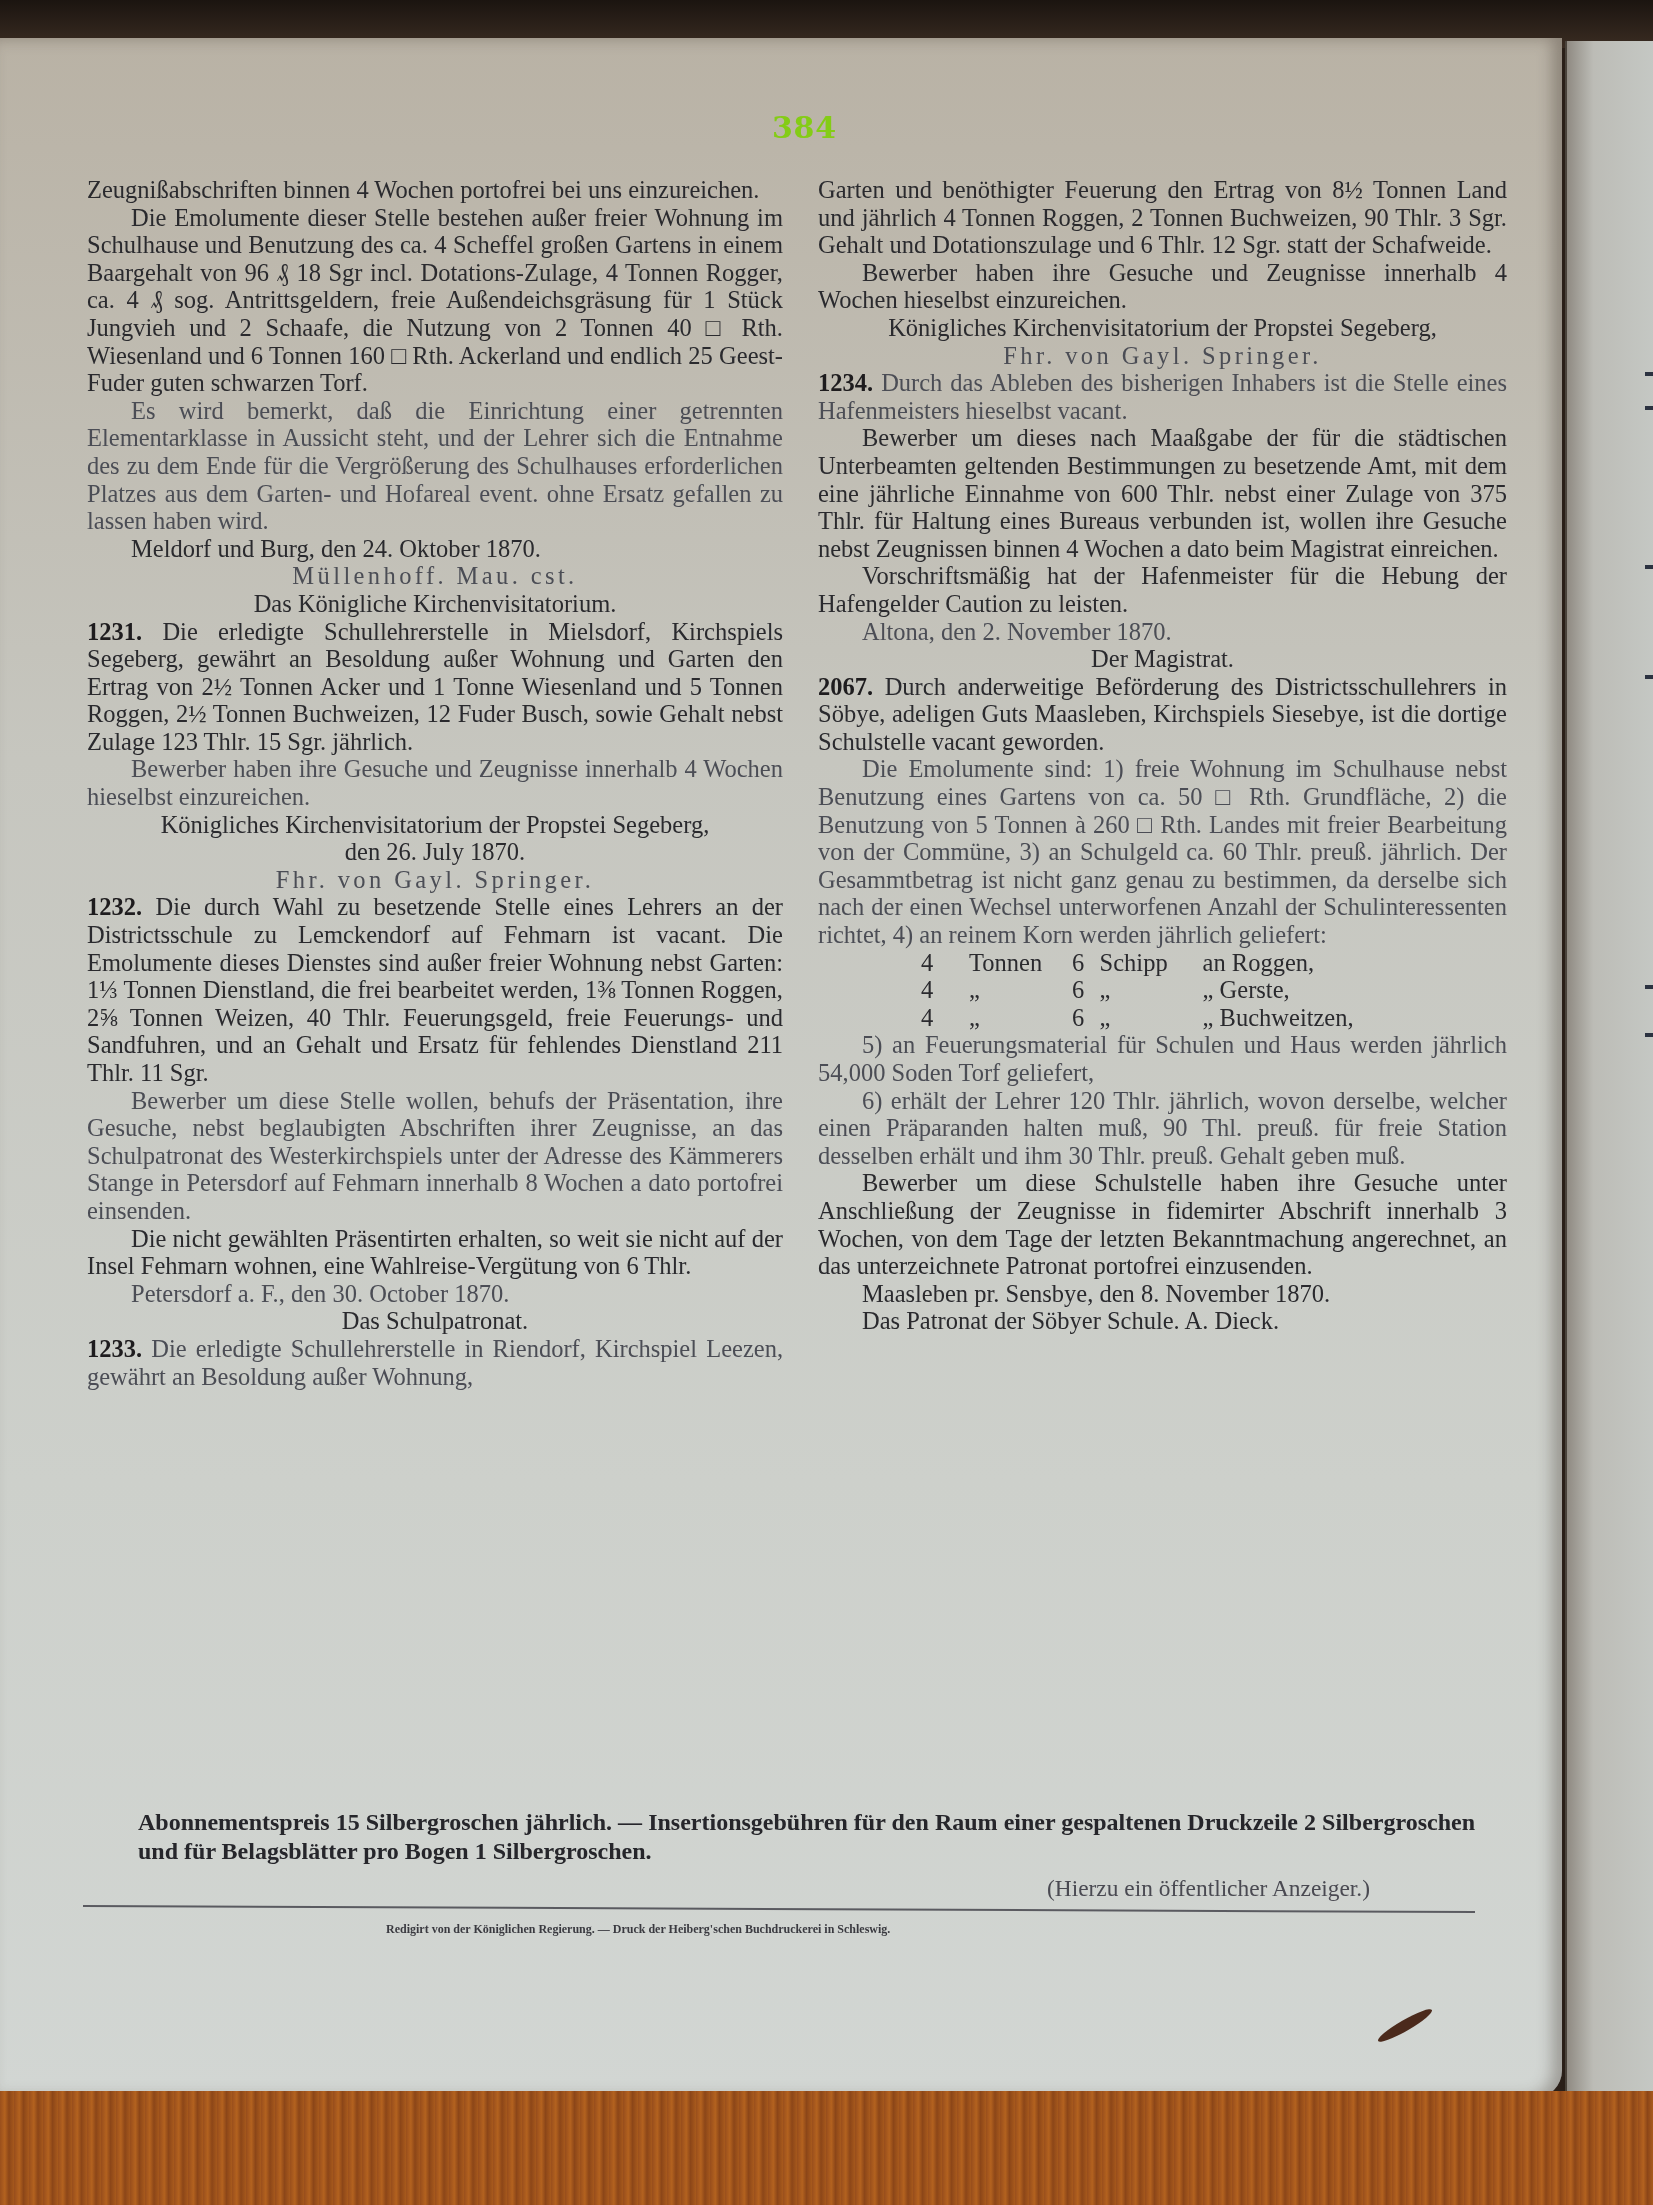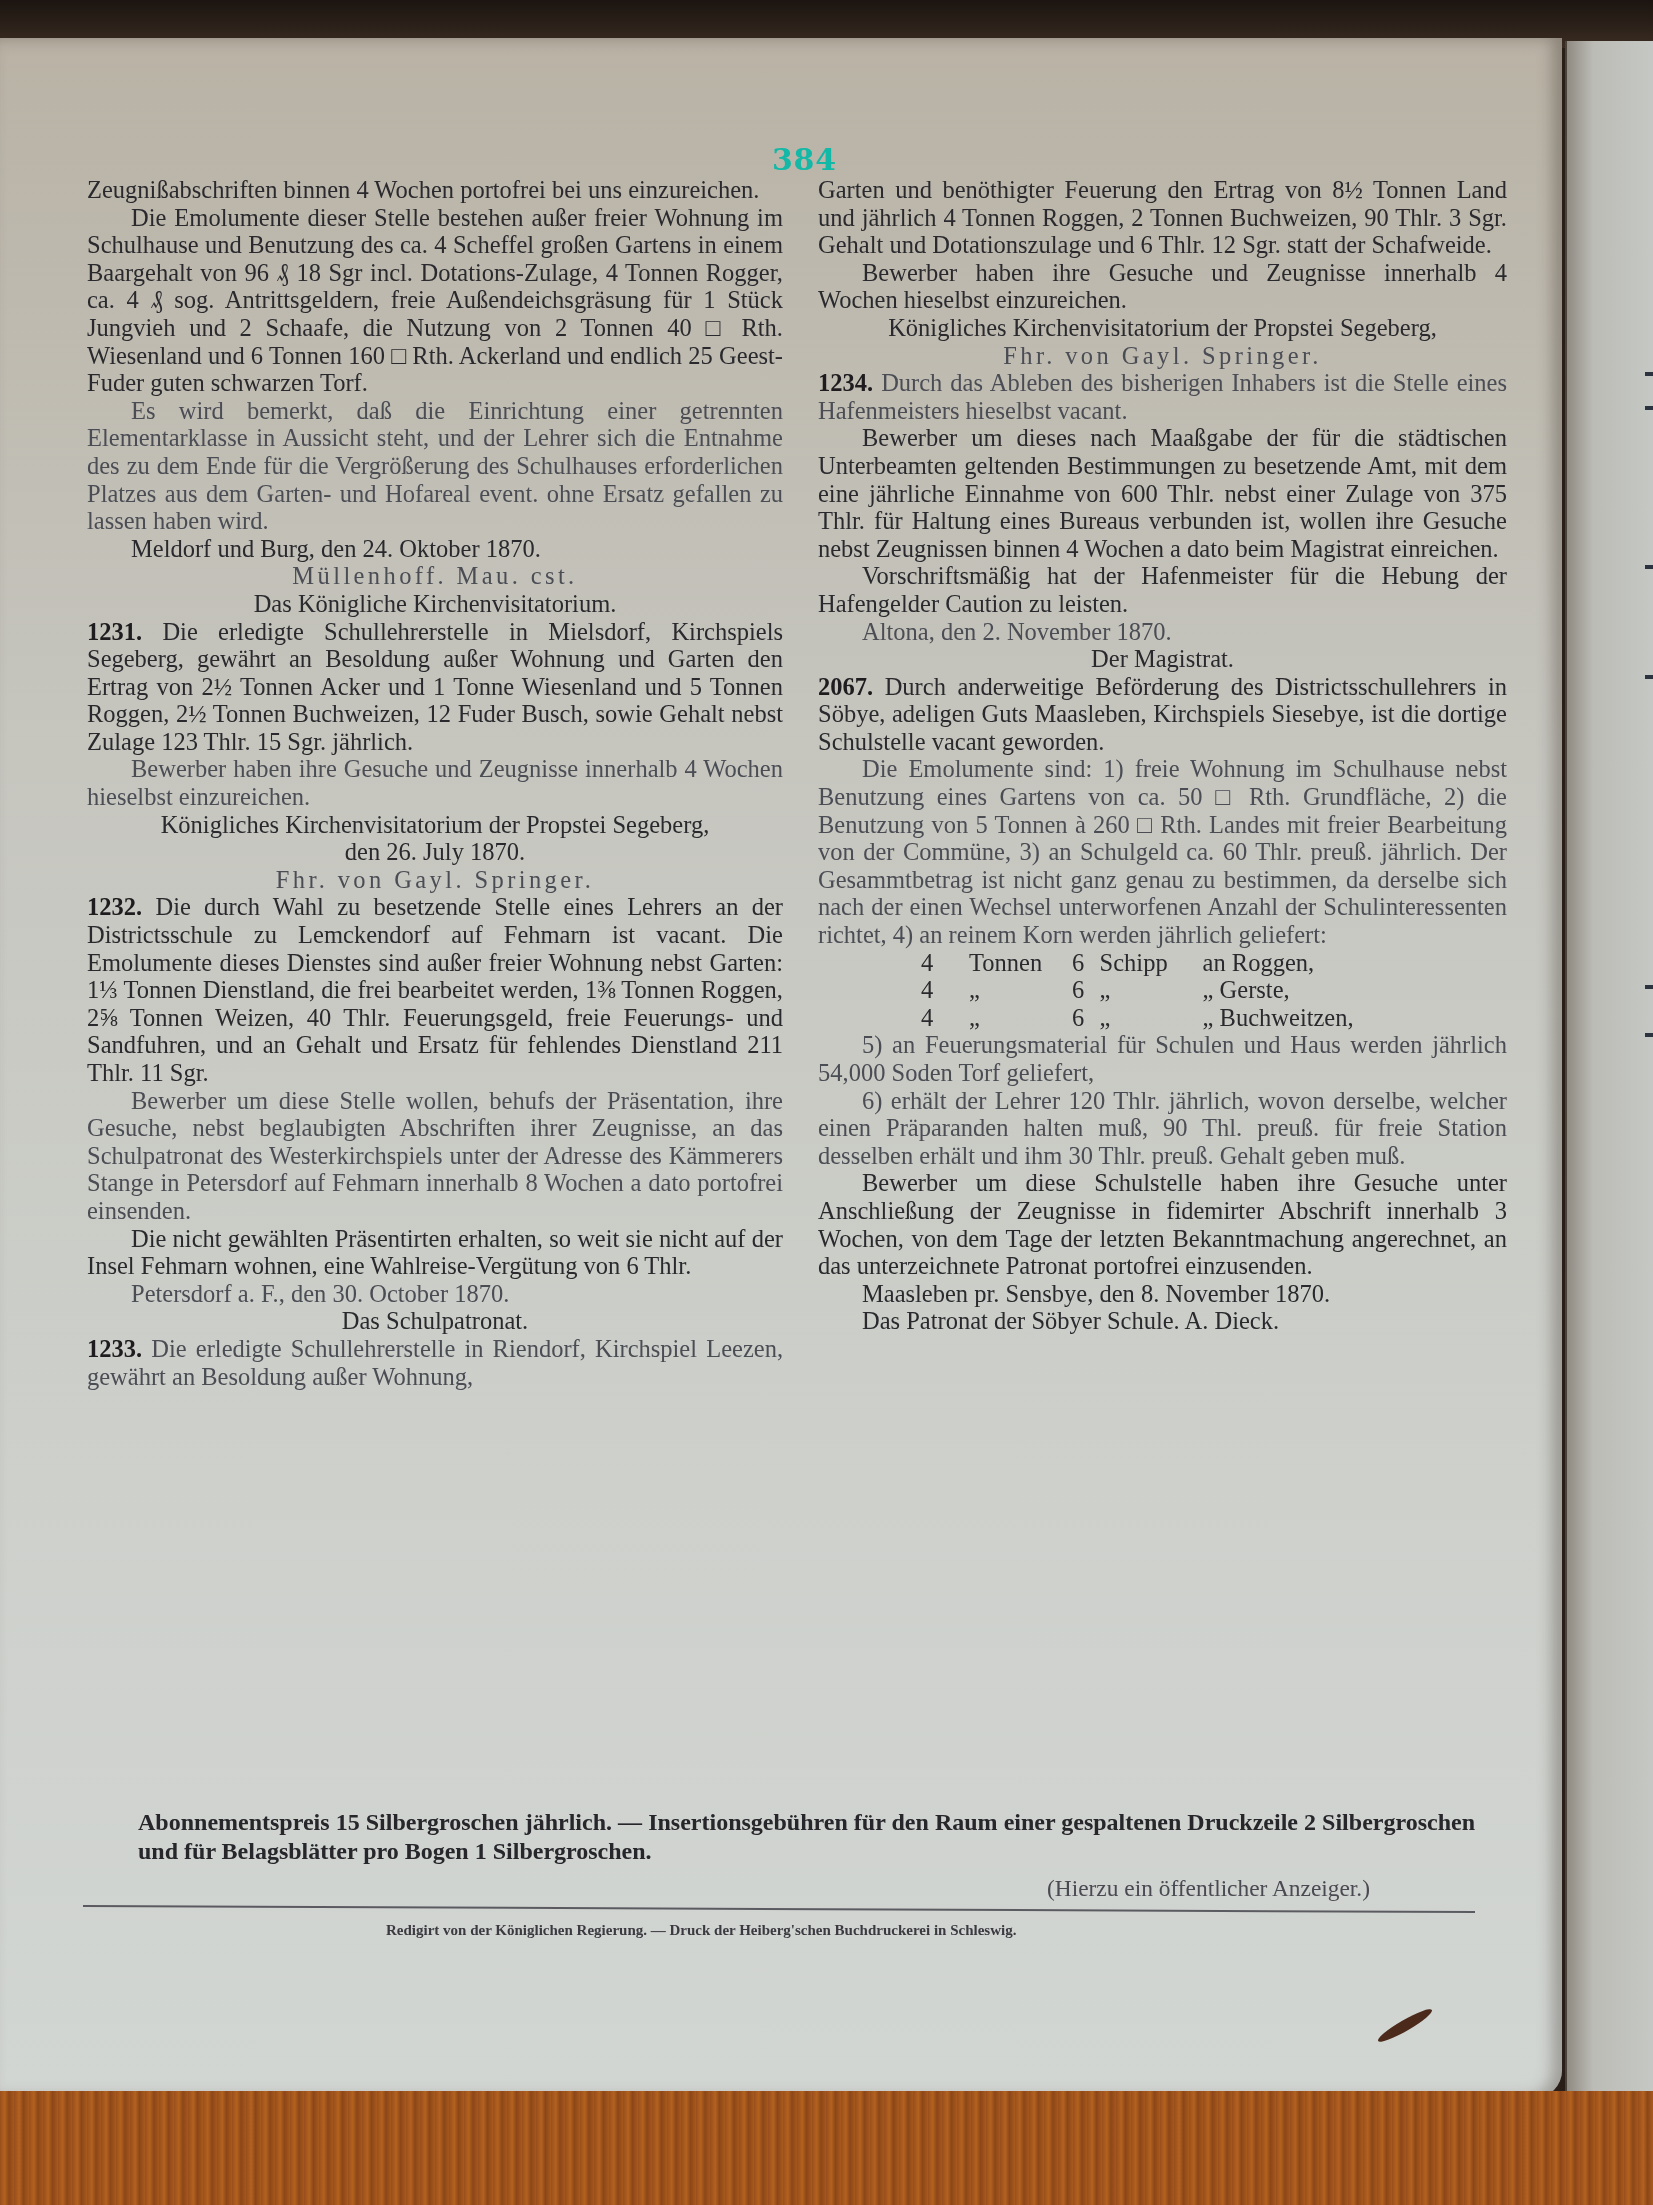--- a/index.html
+++ b/index.html
@@ -23,21 +23,21 @@
       box-shadow: inset -9.6px 0 15px rgba(60,50,40,0.35);
     }
     .next-page {
       position: absolute; left: 1565px; top: 41px; width: 88px; height: 2053px;
       background: linear-gradient(90deg, #8f8a82 0%, #bcbcb6 30%, #c5c8c4 100%);
       border-left: 2.1px solid #4a433b;
     }
     .next-page .mark { position: absolute; right: 0; width: 9.6px; height: 4.1px; background: #2b3240; }
     .page-number {
       position: absolute; left: 772px; top: 110px; font-size: 30px; font-weight: bold;
-      color: #14b8a6; letter-spacing: 0.7px; font-family: "DejaVu Serif", serif; margin-top: 32px;
+      color: #84cc16; letter-spacing: 0.7px; font-family: "DejaVu Serif", serif;
     }
     .col {
       position: absolute; top: 176px; font-size: 24.5px; line-height: 27.6px; color: #2a2a2e;
       font-family: "Liberation Serif", serif; text-align: justify;
     }
     .col-left { left: 87px; width: 696px; }
     .col-right { left: 818px; width: 689px; }
     .col p { margin: 0; }
     .col .indent { text-indent: 44px; }
     .col .center { text-align: center; }
@@ -58,21 +58,21 @@
     .footer-suppl {
       position: absolute; left: 1047px; top: 1875px; font-family: "Liberation Serif", serif;
       font-size: 23.4px; color: #4a4a52;
     }
     .rule {
       position: absolute; left: 83px; top: 1908px; width: 1392px; height: 2.1px;
       background: #5a5a60; transform: rotate(0.25deg);
     }
     .imprint {
       position: absolute; left: 386px; top: 1922px; font-family: "Liberation Serif", serif;
-      font-size: 15px; color: #3a3a40; font-weight: bold;
+      font-size: 12px; color: #3a3a40; font-weight: bold;
     }
     .smudge {
       position: absolute; left: 1374px; top: 2020px; width: 62px; height: 11px;
       background: #4b2a1c; border-radius: 50%; transform: rotate(-30deg);
     }
   </style>
 </head>
 <body>
 
 <div class="top-dark"></div>

